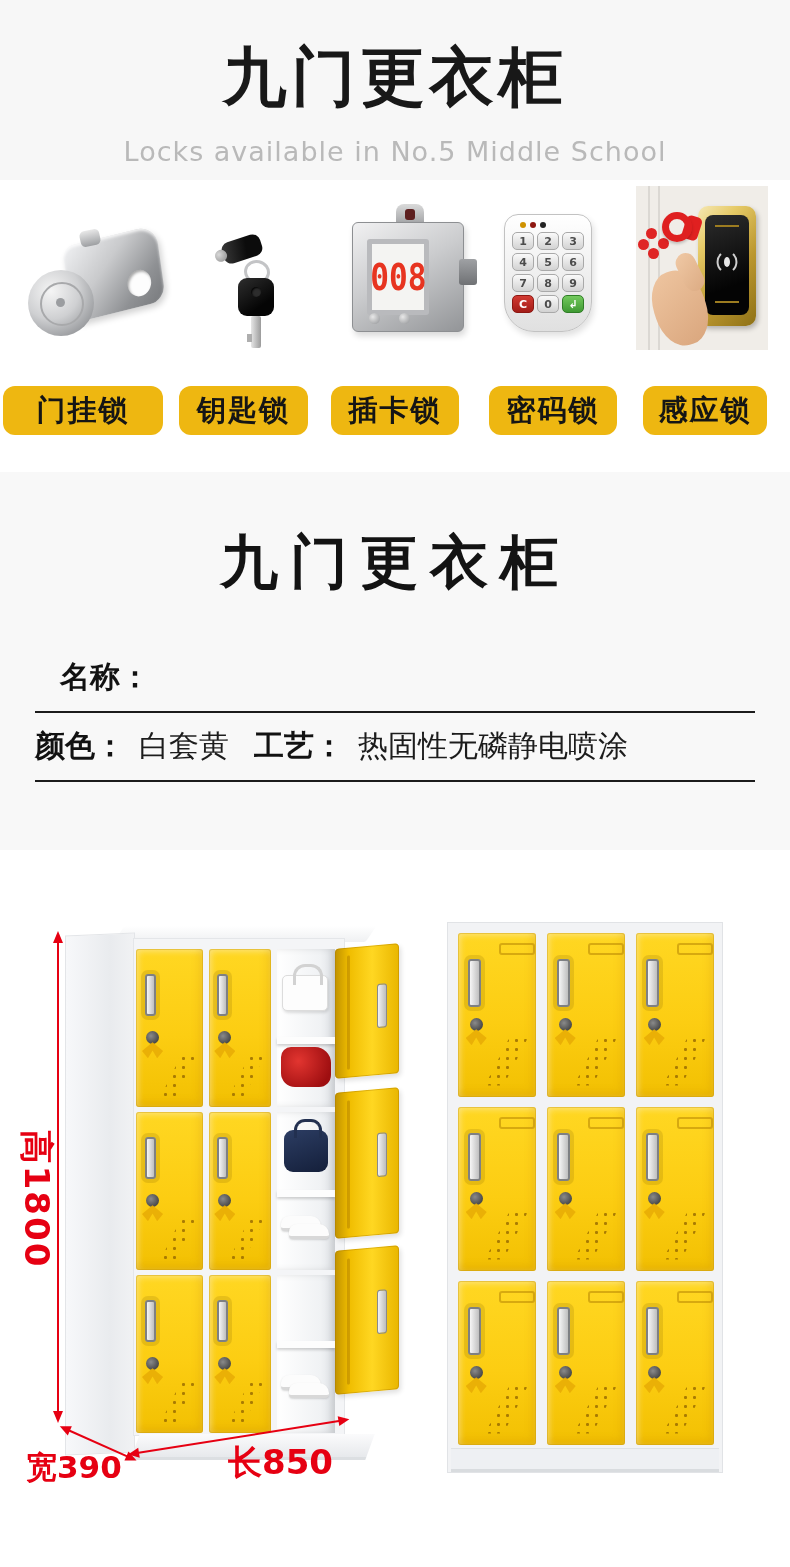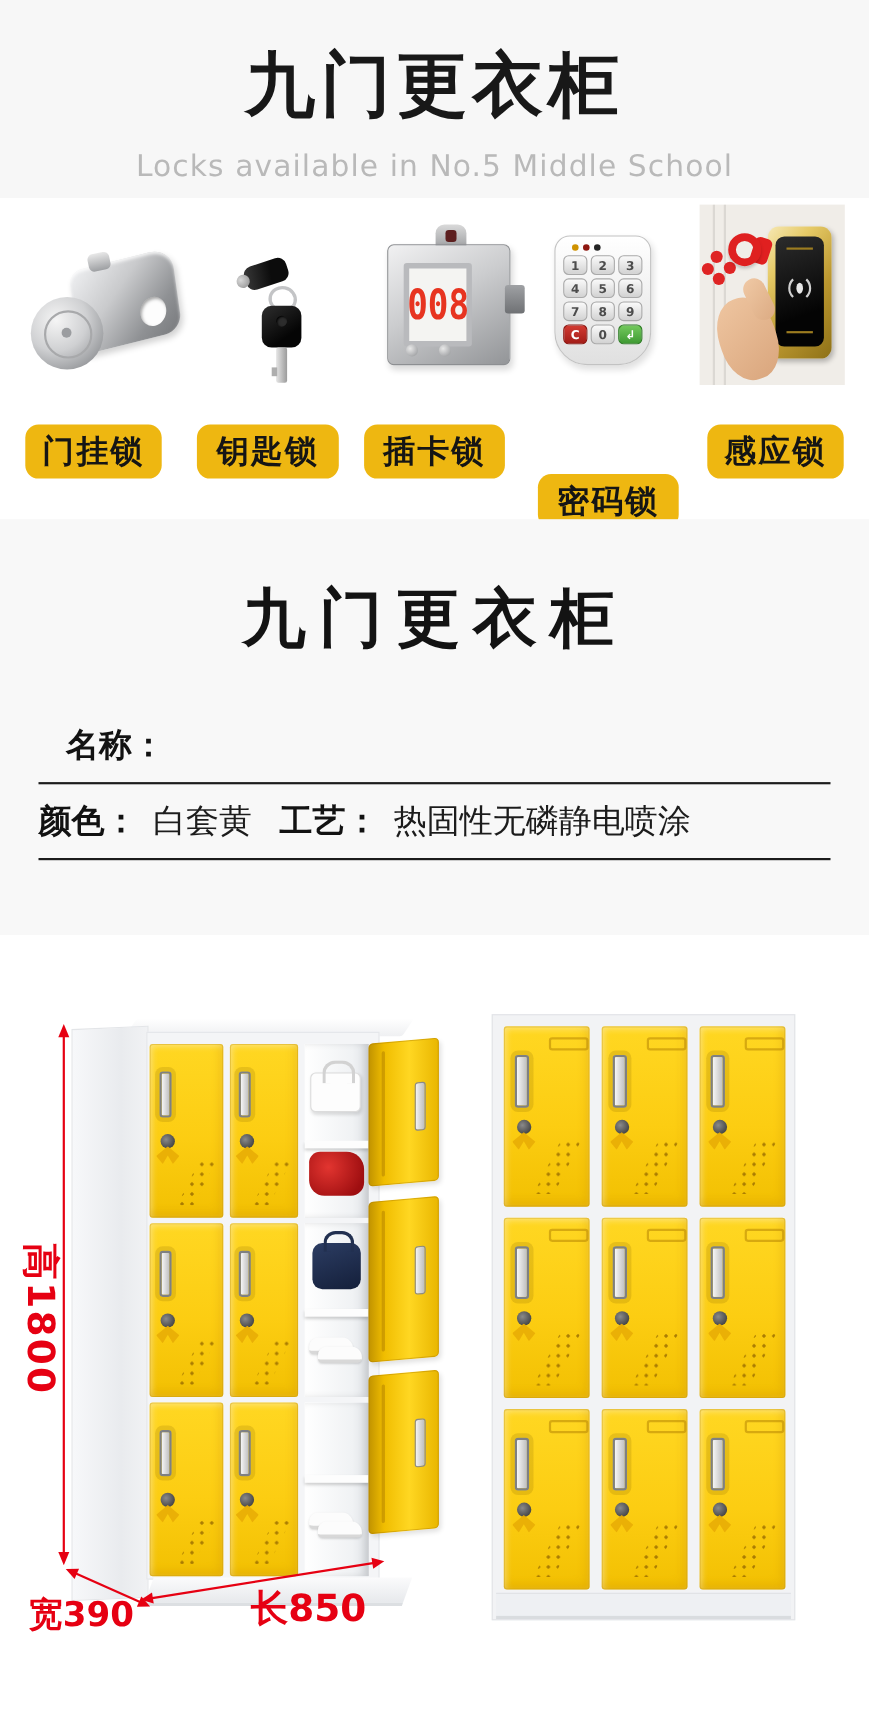--- a/index.html
+++ b/index.html
@@ -107,24 +107,24 @@
   .rfid .b3 { left:12px; top:62px; } .rfid .b4 { left:22px; top:52px; }
   .rf-hand { position:absolute; left:18px; top:84px; width:52px; height:76px; border-radius:46%;
     background:linear-gradient(150deg,#efc6a1,#d9a57c); transform:rotate(-18deg); }
   .rf-finger { position:absolute; left:44px; top:66px; width:20px; height:40px; border-radius:10px;
     background:linear-gradient(150deg,#f0c9a5,#dcab83); transform:rotate(-26deg); }
 
   
   .pill { position:absolute; top:386px; height:49px; border-radius:12px; background:#eeb711;
     color:#151515; font-size:29px; font-weight:800; letter-spacing:2px;
     display:flex; align-items:center; justify-content:center; }
-  .pill1 { left:23px;  width:124px;text-align:center; }
+  .pill1 { left:3px;  width:160px;text-align:center; }
   .pill2 { left:179px; width:129px; }
   .pill3 { left:331px; width:128px; }
-  .pill4 { left:489px; width:128px;margin-top:45px; }
+  .pill4 { left:489px; width:128px; }
   .pill5 { left:643px; width:124px; }
 
   
   .band-info { position:absolute; left:0; top:472px; width:790px; height:378px; background:#f8f8f8; }
   .info-title { position:absolute; left:0; top:524px; width:790px; text-align:center;
     font-size:58px; font-weight:900; letter-spacing:12px; color:#131313; }
   .info-table { position:absolute; left:35px; top:644px; width:720px; }
   .trow { display:flex; align-items:center; height:69px; border-bottom:2px solid #1c1c1c; }
   .tcell { display:flex; align-items:baseline; }
   .tcell-l { width:450px; padding-left:25px; }

